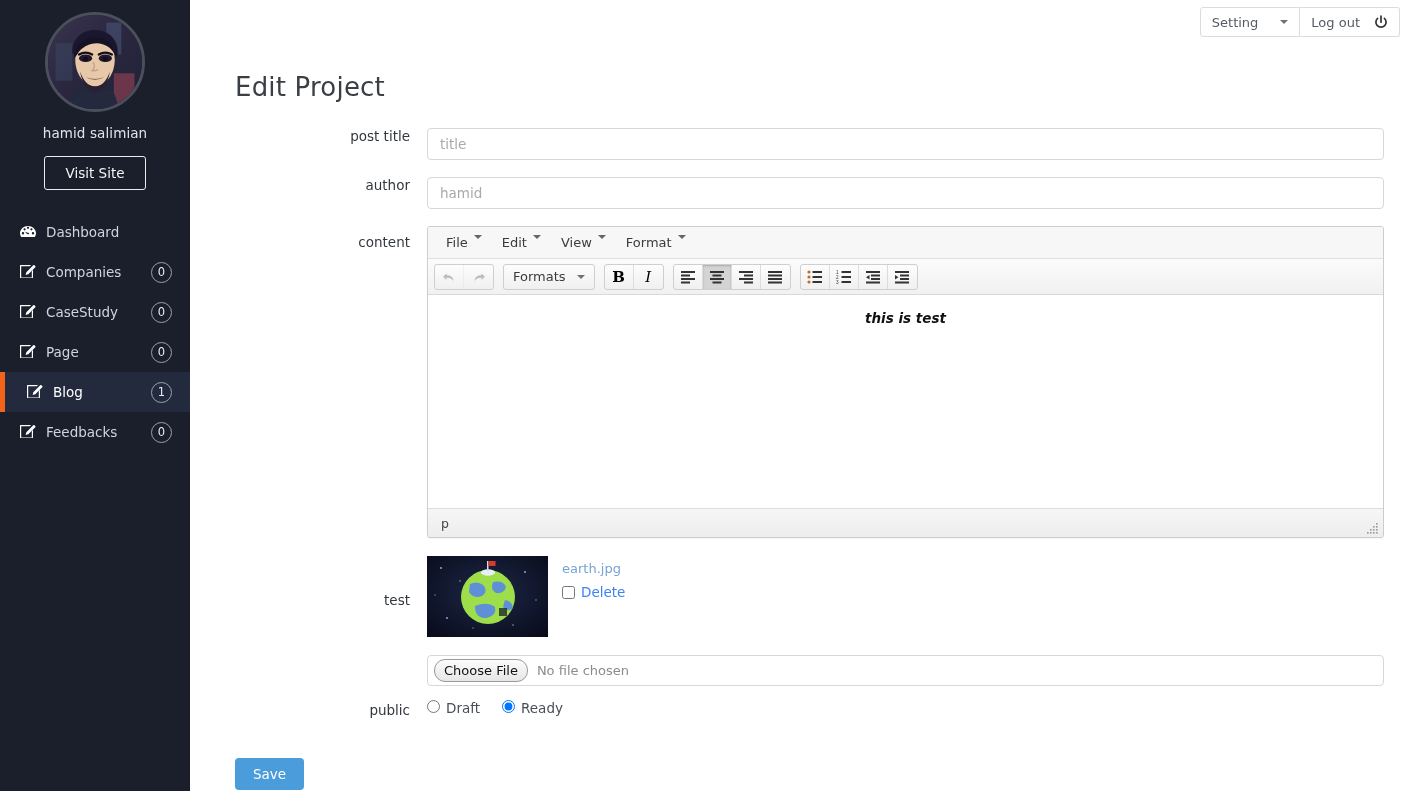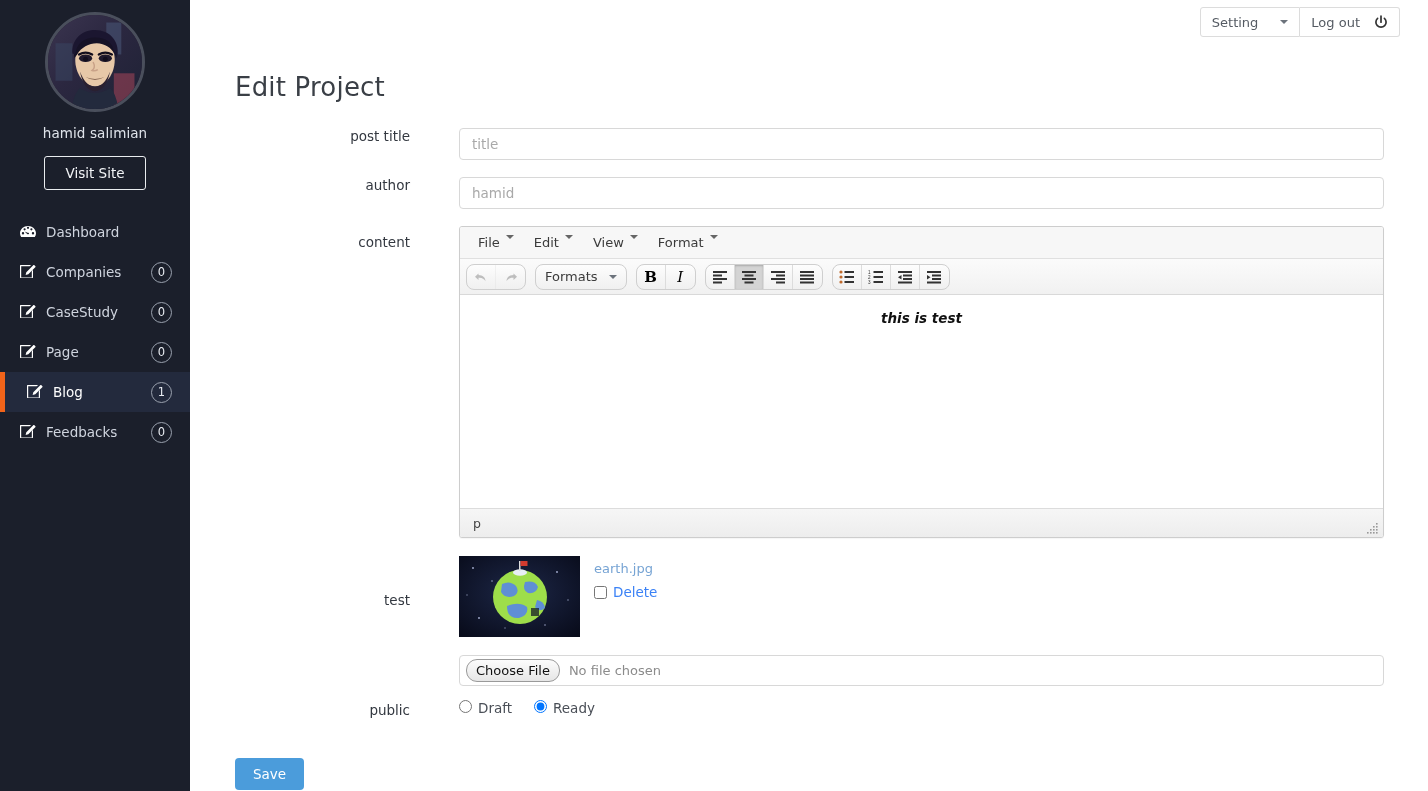--- a/index.html
+++ b/index.html
@@ -139,21 +139,21 @@
   .frow { position: relative; display: flex; margin-bottom: 0; }
   .flabel {
     width: 217px;
     flex: none;
     text-align: right;
     padding-right: 17px;
     color: #333840;
     font-size: 13.5px;
     line-height: 1.2;
   }
-  .fctrl { flex: 1 1 auto; padding-right: 44px; margin-left: 32px; }
+  .fctrl { flex: 1 1 auto; padding-right: 44px; }
 
   .inp {
     display: block; width: 100%;
     height: 32px;
     border: 1px solid #d8d8d8;
     border-radius: 4px;
     padding: 0 12px;
     font-size: 13.5px;
     color: #555;
     font-family: inherit;
@@ -190,21 +190,21 @@
   .mce-toolbar {
     display: flex; align-items: center;
     height: 36px;
     background: linear-gradient(#fbfbfb,#f1f1f1);
     border-bottom: 1px solid #d9d9d9;
     padding: 0 6px;
   }
   .tgroup {
     display: flex; align-items: flex-start;
     border: 1px solid #cfcfcf;
-    border-radius: 8px;
+    border-radius: 3px;
     overflow: hidden;
     margin-right: 9px;
     height: 26px;
     background: linear-gradient(#fdfdfd,#f0f0f0);
   }
   .tbtn {
     width: 29px; height: 24px;
     display: flex; align-items: center; justify-content: center;
     border-right: 1px solid #dcdcdc;
     cursor: pointer;

